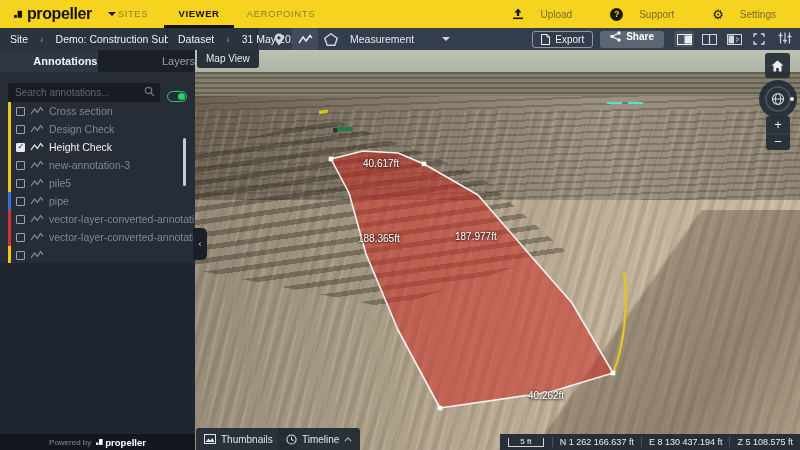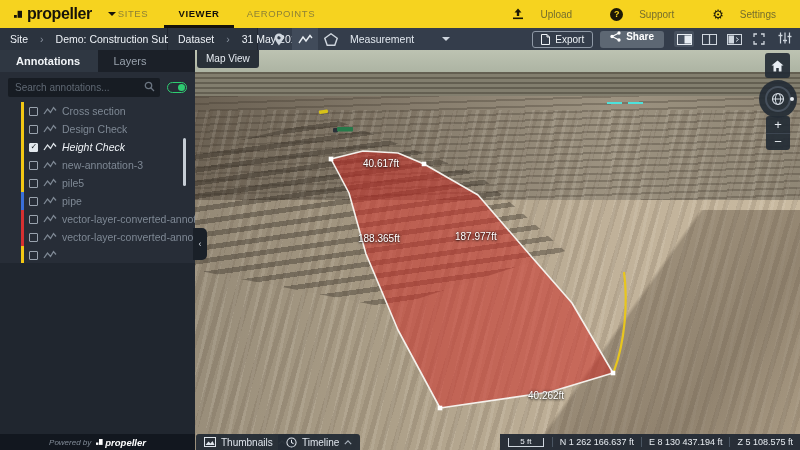--- a/index.html
+++ b/index.html
@@ -34,42 +34,42 @@
   .btn-export { align-self:center; display:flex; align-items:center; gap:5px; height:17px; padding:0 8px; border:1px solid #8f99a6; border-radius:3px; font-size:10px; color:#eef2f6; cursor:pointer; }
   .btn-share { align-self:center; display:flex; align-items:flex-start; gap:5px; height:17px; padding:0 10px; margin-left:7px; background:#5d6773; border-radius:3px; font-size:10px; font-weight:bold; color:#fff; cursor:pointer; }
   .view-icons { display:flex; align-items:center; gap:5px; margin-left:10px; }
   .vi { width:20px; height:16px; display:flex; align-items:center; justify-content:center; cursor:pointer; border-radius:2px; }
   .vi.active { background:#47515f; }
   .sliders-btn { margin:0 8px 0 9px; align-self:center; cursor:pointer; }
 
   
   .sidebar { position:absolute; left:0; top:50px; width:195px; bottom:0; background:#272d37; z-index:40; }
   .side-tabs { display:flex; height:22px; }
-  .side-tab { flex:1; text-align:left; line-height:22px; font-size:11px; cursor:pointer; background:#1b2028; color:#98a1ac;padding-left:16px; }
+  .side-tab { flex:1; text-align:right; line-height:22px; font-size:11px; cursor:pointer; background:#1b2028; color:#98a1ac;padding-left:16px; }
   .side-tab.active { background:#2f3742; color:#f2f5f8; font-weight:bold; }
-  .search-row { height:30px; display:flex; align-items:center; padding:0 8px; gap:7px; }
+  .search-row { height:30px; display:flex; align-items:flex-end; padding:0 8px; gap:7px; }
   .search-box { position:relative; flex:1; }
   .search-input { width:100%; height:19px; background:#171c23; border:none; border-radius:2px; color:#aab3bd; font-size:10px; padding:0 20px 0 7px; outline:none; font-family:"Liberation Sans", sans-serif; }
   .search-input::placeholder { color:#5f6873; }
   .search-ic { position:absolute; right:5px; top:4px; }
   .toggle { position:relative; width:20px; height:11px; border:1px solid #2ecc71; border-radius:6px; cursor:pointer; flex:none; }
   .toggle-knob { position:absolute; right:1px; top:1px; width:7px; height:7px; border-radius:50%; background:#2ecc71; }
   .ann-list { position:relative; height:161px; overflow:hidden; }
-  .ann-row { display:flex; align-items:center; gap:5px; height:18px; padding-left:21px; cursor:pointer; }
+  .ann-row { display:flex; align-items:center; gap:5px; height:18px; padding-left:8px; cursor:pointer; }
   .strip { width:3px; height:18px; flex:none; }
   .cb { position:relative; width:9px; height:9px; border:1px solid #9aa3ae; border-radius:1px; flex:none; cursor:pointer; }
   .cb.checked { background:#e3e9ee; border-color:#e3e9ee; }
   .cb.checked::after { content:"\2713"; position:absolute; left:0.5px; top:-2px; font-size:8px; color:#1d232b; }
   .zigzag { color:#7e8894; flex:none; }
   .ann-row.bright .zigzag { color:#dfe5ea; }
   .row-label { font-size:10.5px; color:#7e8894; white-space:nowrap; overflow:hidden; }
-  .ann-row.bright .row-label { color:#eef2f6;font-style:italic; }
+  .ann-row.bright .row-label { color:#eef2f6; }
   .scroll-thumb { position:absolute; right:9px; top:36px; width:3px; height:48px; background:#c6cdd5; border-radius:2px; }
   .side-void { position:absolute; left:0; right:0; top:213px; bottom:16px; background:#20262f; }
-  .powered { position:absolute; left:0; bottom:0; width:195px; height:16px; background:#12171f; display:flex; align-items:center; justify-content:center; gap:5px;font-style:italic; }
+  .powered { position:absolute; left:0; bottom:0; width:195px; height:16px; background:#12171f; display:flex; align-items:center; justify-content:center; gap:5px; }
   .powered-prefix { font-size:8px; color:#818b97; }
   .powered-logo { display:flex; align-items:center; gap:2px; font-size:9.5px; font-weight:800; color:#fff; }
   .collapse-tab { position:absolute; left:193px; top:228px; width:14px; height:32px; background:#1a2028; border-radius:0 5px 5px 0; z-index:41; display:flex; align-items:center; justify-content:center; color:#cfd6de; font-size:9px; cursor:pointer; }
 
   
   .map { position:absolute; left:195px; top:50px; right:0; bottom:0; overflow:hidden; z-index:10; background:#b3a690; }
   .t-layer { position:absolute; }
   .t-sky { left:0; right:0; top:0; height:22px; background:linear-gradient(180deg,#bdc3b2,#adb4a3); }
   .t-ridge { left:0; right:0; top:22px; height:24px; background:#827e6e; }
   .t-ridge::after { content:""; position:absolute; inset:0; background:repeating-linear-gradient(180deg, rgba(50,45,35,0.38) 0 2px, rgba(0,0,0,0) 2px 5px); }
@@ -88,21 +88,21 @@
   .map-view-btn { position:absolute; left:2px; top:0; height:18px; padding:0 9px; background:rgba(33,40,50,0.95); border-radius:0 0 3px 3px; color:#e6ebf1; font-size:10px; line-height:18px; cursor:pointer; }
   .home-btn { position:absolute; left:570px; top:3px; width:25px; height:25px; background:rgba(35,43,53,0.92); border-radius:3px; display:flex; align-items:center; justify-content:center; cursor:pointer; }
   .compass { position:absolute; left:564px; top:30px; width:38px; height:38px; border-radius:50%; background:rgba(35,43,53,0.92); display:flex; align-items:center; justify-content:center; cursor:pointer; }
   .compass-ring { width:26px; height:26px; border-radius:50%; border:2px solid #46505c; display:flex; align-items:center; justify-content:center; }
   .compass-dot { position:absolute; right:3px; top:17px; width:4px; height:4px; background:#e8edf2; border-radius:50%; }
   .zoom-ctl { position:absolute; left:571px; top:66px; width:24px; height:34px; background:rgba(35,43,53,0.92); border-radius:3px; display:flex; flex-direction:column; cursor:pointer; }
   .zoom-btn { flex:1; display:flex; align-items:center; justify-content:center; color:#e8edf2; font-size:13px; line-height:1; }
   .zoom-btn + .zoom-btn { border-top:1px solid #3c4550; }
 
   
-  .bottom-tab { position:absolute; bottom:0; height:16px; background:rgba(35,43,53,0.95); border-radius:3px 3px 0 0; display:flex; align-items:center; gap:5px; padding:4px 8px; color:#dfe5ec; font-size:10px; z-index:45; cursor:pointer; }
+  .bottom-tab { position:absolute; bottom:0; height:22px; background:rgba(35,43,53,0.95); border-radius:3px 3px 0 0; display:flex; align-items:center; gap:5px; padding:4px 8px; color:#dfe5ec; font-size:10px; z-index:45; cursor:pointer; }
   .thumb-tab { left:196px; }
   .time-tab { left:278px; }
   .coordbar { position:absolute; right:0; bottom:0; height:16px; background:rgba(35,43,53,0.96); display:flex; align-items:center; z-index:45; color:#e8edf2; font-size:9px; }
   .scale-box { width:36px; height:9px; margin:0 8px; border-left:1px solid #cfd6de; border-right:1px solid #cfd6de; border-bottom:1px solid #cfd6de; font-size:8px; text-align:center; line-height:8px; }
   .coord-field { padding:0 7px; white-space:nowrap; }
   .coord-div { width:1px; height:10px; background:#4a5562; }
 </style>
 </head>
 <body>
 

